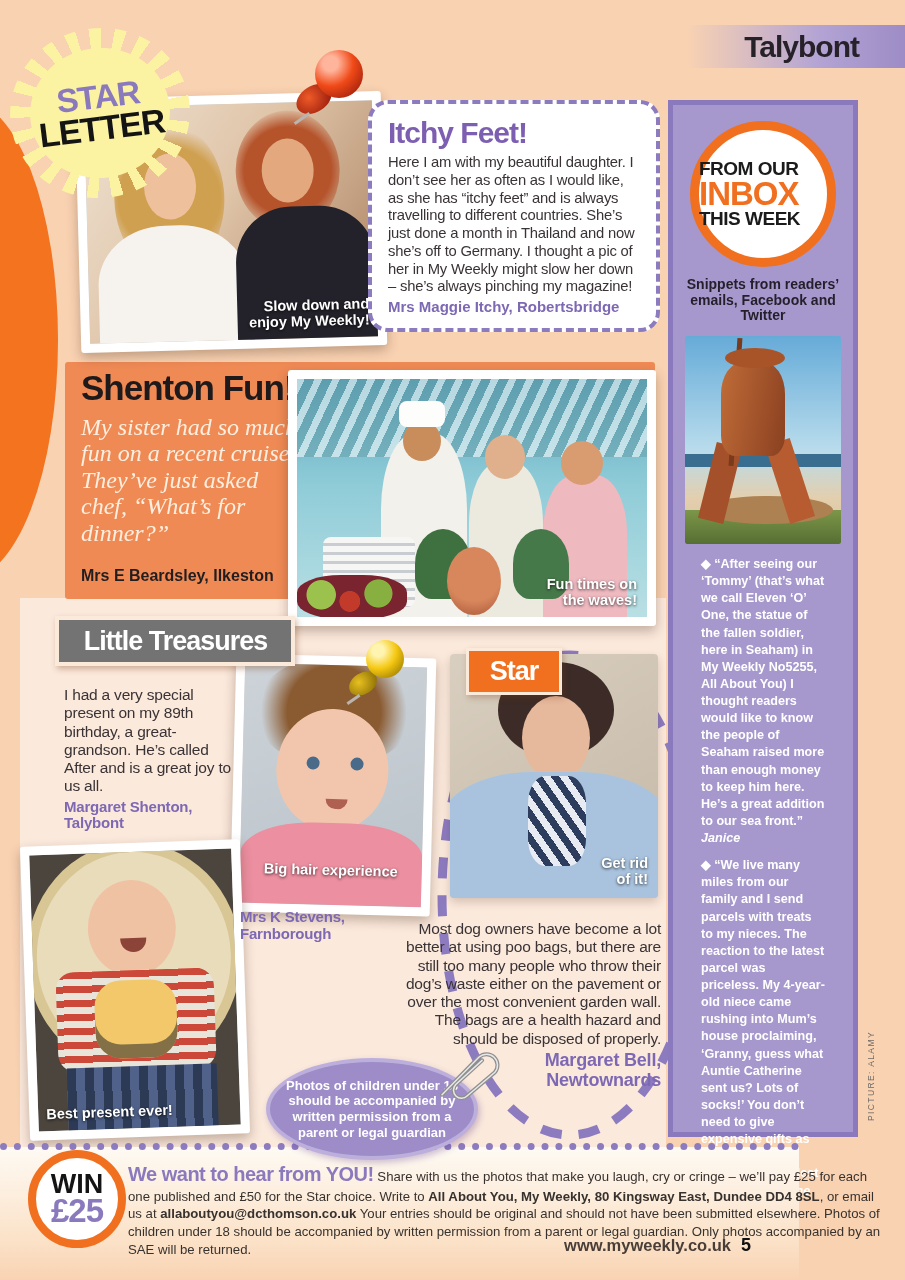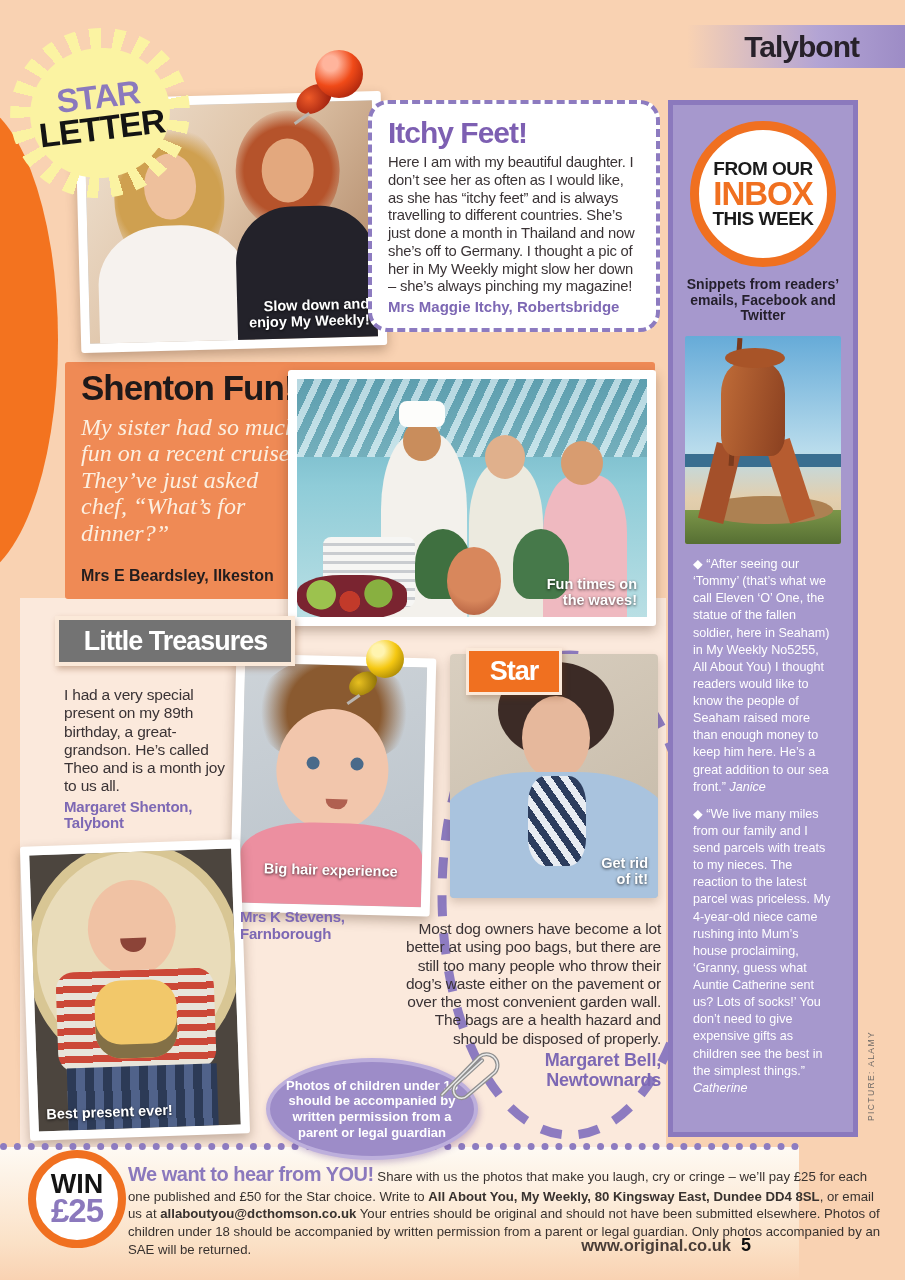--- a/index.html
+++ b/index.html
@@ -61,36 +61,36 @@
   .itchy-card{position:absolute;left:368px;top:100px;width:292px;height:232px;background:#fff;
     border:4px dashed #8d7bc0;border-radius:20px;padding:12px 16px;box-sizing:border-box;z-index:2;}
   .itchy-title{font-size:30px;font-weight:bold;color:#7d5fb2;letter-spacing:-1px;margin:0 0 4px;}
   .letter-body{font-size:14.8px;line-height:1.2;color:#3a3335;letter-spacing:-.2px;margin:0;}
   .sig{font-weight:bold;color:#7d68b4;font-size:15px;line-height:1.1;margin-top:3px;white-space:pre-line;}
 
   
   .sidebar{position:absolute;left:668px;top:100px;width:190px;height:1037px;background:#a698cd;
     border:5px solid #8b79bd;box-sizing:border-box;padding:14px 12px;z-index:2;}
   .inbox-badge{width:128px;height:128px;margin:2px auto 10px;background:#fff;border:9px solid #f07020;border-radius:50%;
-    display:flex;flex-direction:column;align-items:center;justify-content:center;line-height:.95;}
+    display:flex;flex-direction:column;justify-content:center;line-height:.95;}
   .inbox-badge .b1,.inbox-badge .b3{font-size:19px;font-weight:900;color:#1b1b1b;letter-spacing:-.5px;}
   .inbox-badge .b2{font-size:33px;font-weight:900;color:#f07020;letter-spacing:-1px;}
   .snippets{font-size:14px;font-weight:800;color:#241f2b;text-align:center;line-height:1.12;margin:6px 0 12px;}
   .statue{position:relative;width:156px;height:208px;margin:0 auto 12px;overflow:hidden;border-radius:2px;}
   .st-sky{position:absolute;inset:0;background:linear-gradient(#66abd8 0%,#b9dcec 55%,#e3cfae 78%,#d4c29c 100%);}
   .st-sea{position:absolute;left:0;top:118px;width:100%;height:13px;background:#3a6e90;}
   .st-grass{position:absolute;left:0;bottom:0;width:100%;height:34px;background:linear-gradient(#7c9649,#566f33);}
   .st-sand{position:absolute;left:18px;bottom:20px;width:130px;height:28px;border-radius:50%;background:#ad8152;}
   .st-hat{position:absolute;left:40px;top:12px;width:60px;height:20px;border-radius:50%;background:#a85428;}
   .st-torso{position:absolute;left:36px;top:26px;width:64px;height:94px;border-radius:34% 34% 22% 22%;
     background:linear-gradient(100deg,#c06c38,#8a4020);}
   .st-leg1{position:absolute;left:22px;top:108px;width:26px;height:78px;background:#a4502a;transform:rotate(14deg);}
   .st-leg2{position:absolute;left:92px;top:104px;width:26px;height:82px;background:#b65c30;transform:rotate(-18deg);}
   .st-rifle{position:absolute;left:48px;top:2px;width:5px;height:128px;background:#7a3a1c;transform:rotate(4deg);}
-  .sidebar-quote{color:#fff;font-weight:normal;font-size:12.6px;line-height:1.36;margin:0 8px 10px;}
+  .sidebar-quote{color:#fff;font-weight:bold;font-size:12.6px;line-height:1.36;margin:0 16px 10px;}
   .sidebar-quote .author{font-style:italic;}
   .bullet{color:#fff;}
 
   .credit{position:absolute;left:812px;top:1070px;width:120px;height:12px;transform:rotate(-90deg);
     font-size:8.5px;letter-spacing:1.4px;color:#6f6a66;text-align:center;z-index:3;}
 
   
   .holiday-box{position:absolute;left:65px;top:362px;width:590px;height:237px;background:#ef8a55;border-radius:3px;z-index:1;}
   .holiday-title{position:absolute;left:16px;top:6px;font-size:35px;font-weight:900;color:#1e191a;letter-spacing:-1px;}
   .holiday-quote{position:absolute;left:16px;top:52px;width:220px;font-family:"Liberation Serif",serif;
@@ -297,21 +297,21 @@
 
   <svg class="dash-ellipse" width="300" height="510" viewBox="0 0 300 510">
     <ellipse cx="150" cy="250" rx="128" ry="240" fill="none" stroke="#8d7bc0" stroke-width="9" stroke-dasharray="21 17"></ellipse>
   </svg>
 
   <div class="lt-box">
     <span>Little Treasures</span>
   </div>
 
   <div class="plain-letter treasures-letter">
-    <span>I had a very special present on my 89th birthday, a great-grandson. He’s called Theo and is a month joy to us all.</span>
+    <span>I had a very special present on my 89th birthday, a great-grandson. He’s called After and is a great joy to us all.</span>
     <div class="sig">Margaret Shenton,
 Talybont</div>
   </div>
 
   <div class="pin yellow-pin">
     <div class="disc"></div>
     <div class="needle"></div>
     <div class="ball"></div>
   </div>
 
@@ -380,17 +380,17 @@
   <div class="bottom-band">
     <div class="dots-line"></div>
     <div class="win-badge">
       <span class="w1">WIN</span>
       <span class="w2">£25</span>
     </div>
     <div class="cta">
       <span class="lead">We want to hear from YOU!</span><span> Share with us the photos that make you laugh, cry or cringe – we’ll pay £25 for each one published and £50 for the Star choice. Write to </span><b>All About You, My Weekly, 80 Kingsway East, Dundee DD4 8SL</b><span>, or email us at </span><b>allaboutyou@dcthomson.co.uk</b><span> Your entries should be original and should not have been submitted elsewhere. Photos of children under 18 should be accompanied by written permission from a parent or legal guardian. Only photos accompanied by an SAE will be returned.</span>
     </div>
     <div class="footer">
-      <span>www.original.co.uk</span><span class="pg">5</span>
+      <span>www.myweekly.co.uk</span><span class="pg">5</span>
     </div>
   </div>
 
 </div>
 
 </body></html>

